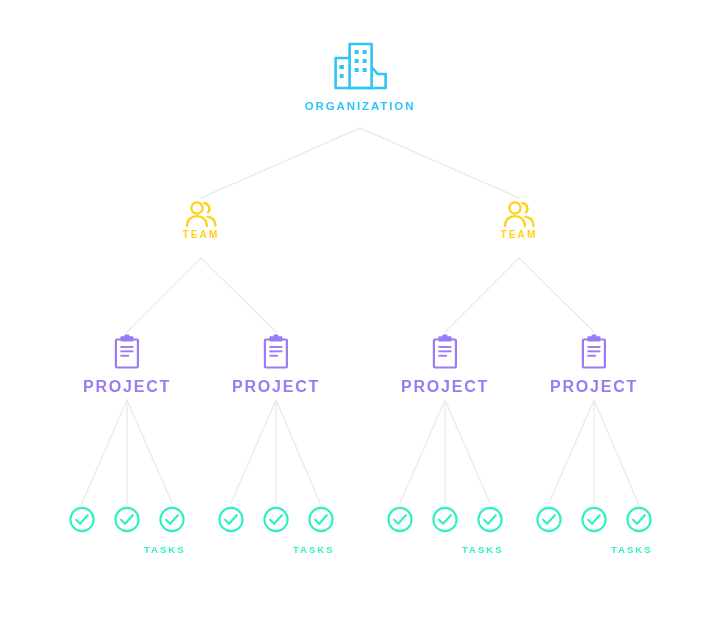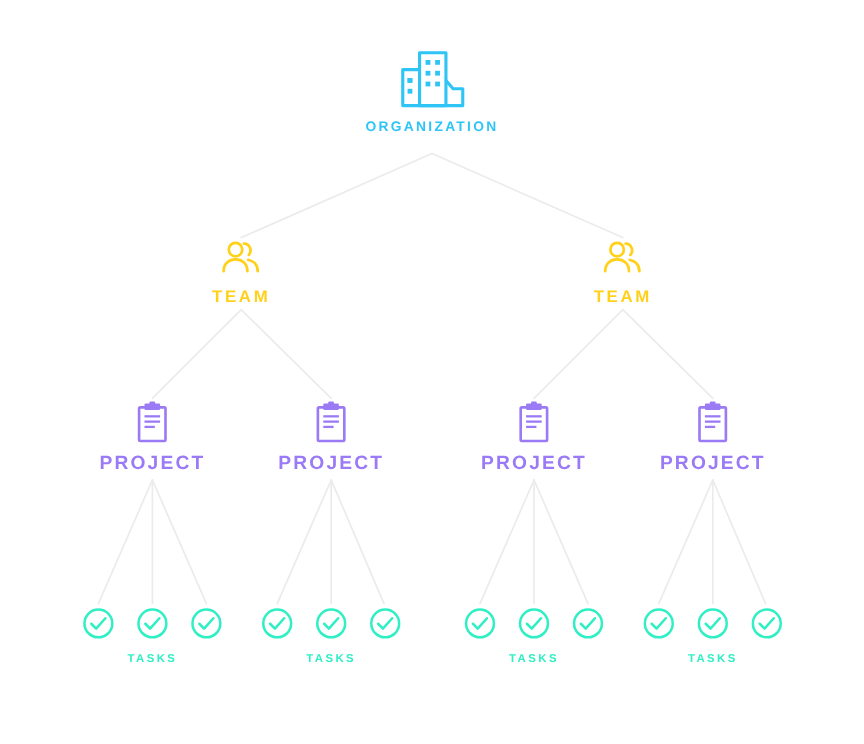--- a/index.html
+++ b/index.html
@@ -46,40 +46,40 @@
     letter-spacing: 1.9px;
     text-transform: uppercase;
     line-height: 1;
   }
   .label-org {
     font-size: 11.5px;
     color: #2ec5f6;
     margin-top: 9px;
   }
   .label-team {
-    font-size: 14px;
+    font-size: 10px;
     color: #ffd11a;
-    margin-top: 10px;
+    margin-top: 0;
     letter-spacing: 2.2px;
   }
   .label-project {
     font-size: 16px;
     color: #9b7af5;
     margin-top: 9px;
     letter-spacing: 1.8px;
   }
   .label-tasks {
     font-size: 9.5px;
     color: #30efc4;
     letter-spacing: 2px;
   }
   .task-group {
     position: absolute;
     transform: translateX(-50%);
-    text-align: center;
+    text-align: right;
   }
   .task-row {
     display: flex;
     justify-content: center;
     align-items: center;
     line-height: 0;
   }
   .task-item {
     line-height: 0;
   }

